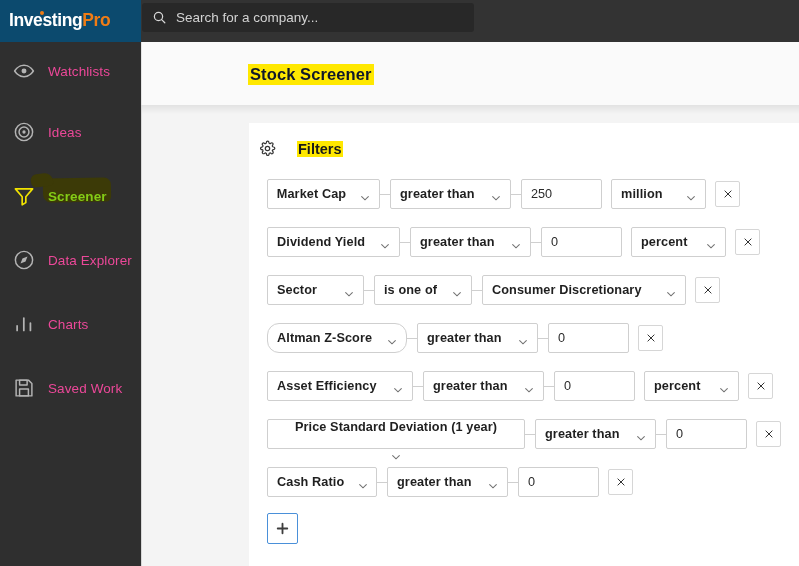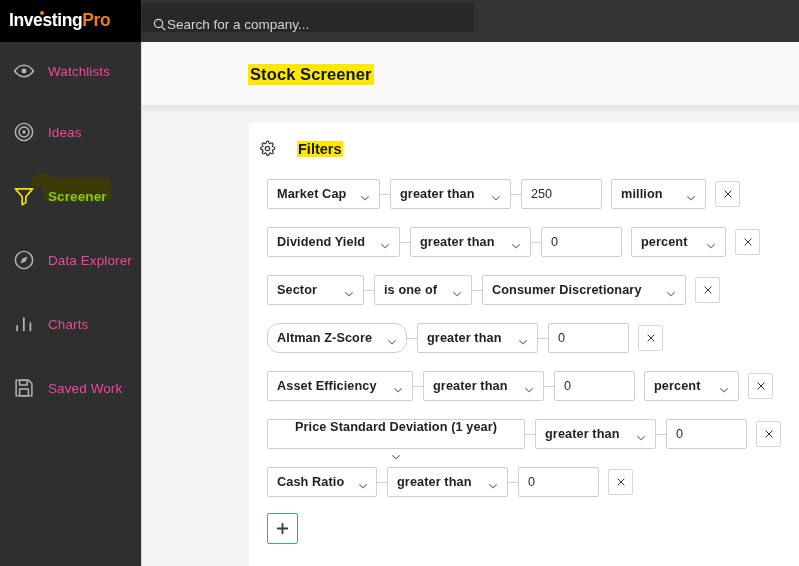--- a/index.html
+++ b/index.html
@@ -15,21 +15,21 @@
   
   #sidebar {
     position: absolute; left: 0; top: 0;
     width: 141px; height: 566px;
     background: #2f2f2f;
   }
   #brand {
     height: 42px;
     display: flex; align-items: center;
     padding-left: 9px;
-    background: #000000;
+    background: #0c4a6e;
   }
   #brand .logo-text {
     font-size: 17.5px; font-weight: bold; letter-spacing: -0.4px;
     line-height: 1;
     position: relative;
   }
   #brand .logo-investing { color: #ffffff; }
   #brand .logo-pro { color: #f07c15; }
   #brand .logo-dot {
     position: absolute; left: 30.5px; top: -1px;
@@ -84,22 +84,22 @@
   #topbar {
     position: absolute; left: 141px; top: 0;
     width: 658px; height: 42px;
     background: #333333;
   }
   #search-box {
     position: absolute; left: 1px; top: 3px;
     width: 332px; height: 29px;
     background: #282828;
     border-radius: 3px;
-    display: flex; align-items: flex-end;
-    padding-left: 10px; 
+    display: flex; align-items: center;
+    padding-left: 10px; gap: 9px;
     cursor: text;
   }
   #search-box .s-ico { width: 15px; height: 15px; flex: 0 0 15px; }
   #search-box .s-text {
     font-size: 13.5px; color: #d3d3d3;
   }
 
   
   #page-header {
     position: absolute; left: 141px; top: 42px;
@@ -307,21 +307,21 @@
             <circle cx="12" cy="12" r="3.1"></circle>
             <path d="M19.1 14.4a1.5 1.5 0 00.3 1.7l.1.1a1.8 1.8 0 11-2.6 2.6l-.1-.1a1.5 1.5 0 00-1.7-.3 1.5 1.5 0 00-.9 1.4v.2a1.8 1.8 0 11-3.6 0v-.1a1.5 1.5 0 00-1-1.4 1.5 1.5 0 00-1.7.3l-.1.1a1.8 1.8 0 11-2.6-2.6l.1-.1a1.5 1.5 0 00.3-1.7 1.5 1.5 0 00-1.4-.9h-.2a1.8 1.8 0 110-3.6h.1a1.5 1.5 0 001.4-1 1.5 1.5 0 00-.3-1.7l-.1-.1A1.8 1.8 0 117.6 4.6l.1.1a1.5 1.5 0 001.7.3h.1a1.5 1.5 0 00.9-1.4v-.2a1.8 1.8 0 113.6 0v.1a1.5 1.5 0 00.9 1.4 1.5 1.5 0 001.7-.3l.1-.1a1.8 1.8 0 112.6 2.6l-.1.1a1.5 1.5 0 00-.3 1.7v.1a1.5 1.5 0 001.4.9h.2a1.8 1.8 0 110 3.6h-.1a1.5 1.5 0 00-1.4.9z"></path>
           </svg>
         </span>
         <span id="filters-title">Filters</span>
       </div>
 
       <div id="filter-rows">
 
         <div class="filter-row">
-          <div class="ctl select" style="width:113px;">
+          <div class="ctl select" style="width:113px;justify-content:center;">
             <span class="lbl">Market Cap</span>
             <span class="chev"><svg viewBox="0 0 12 12" fill="none" stroke="#444" stroke-width="1.3" stroke-linecap="round">
                   <path d="M2 4.4L6 8.2l4-3.8"></path>
                 </svg></span>
           </div>
           <span class="connector"></span>
           <div class="ctl select" style="width:121px;">
             <span class="lbl">greater than</span>
             <span class="chev"><svg viewBox="0 0 12 12" fill="none" stroke="#444" stroke-width="1.3" stroke-linecap="round">
                   <path d="M2 4.4L6 8.2l4-3.8"></path>

